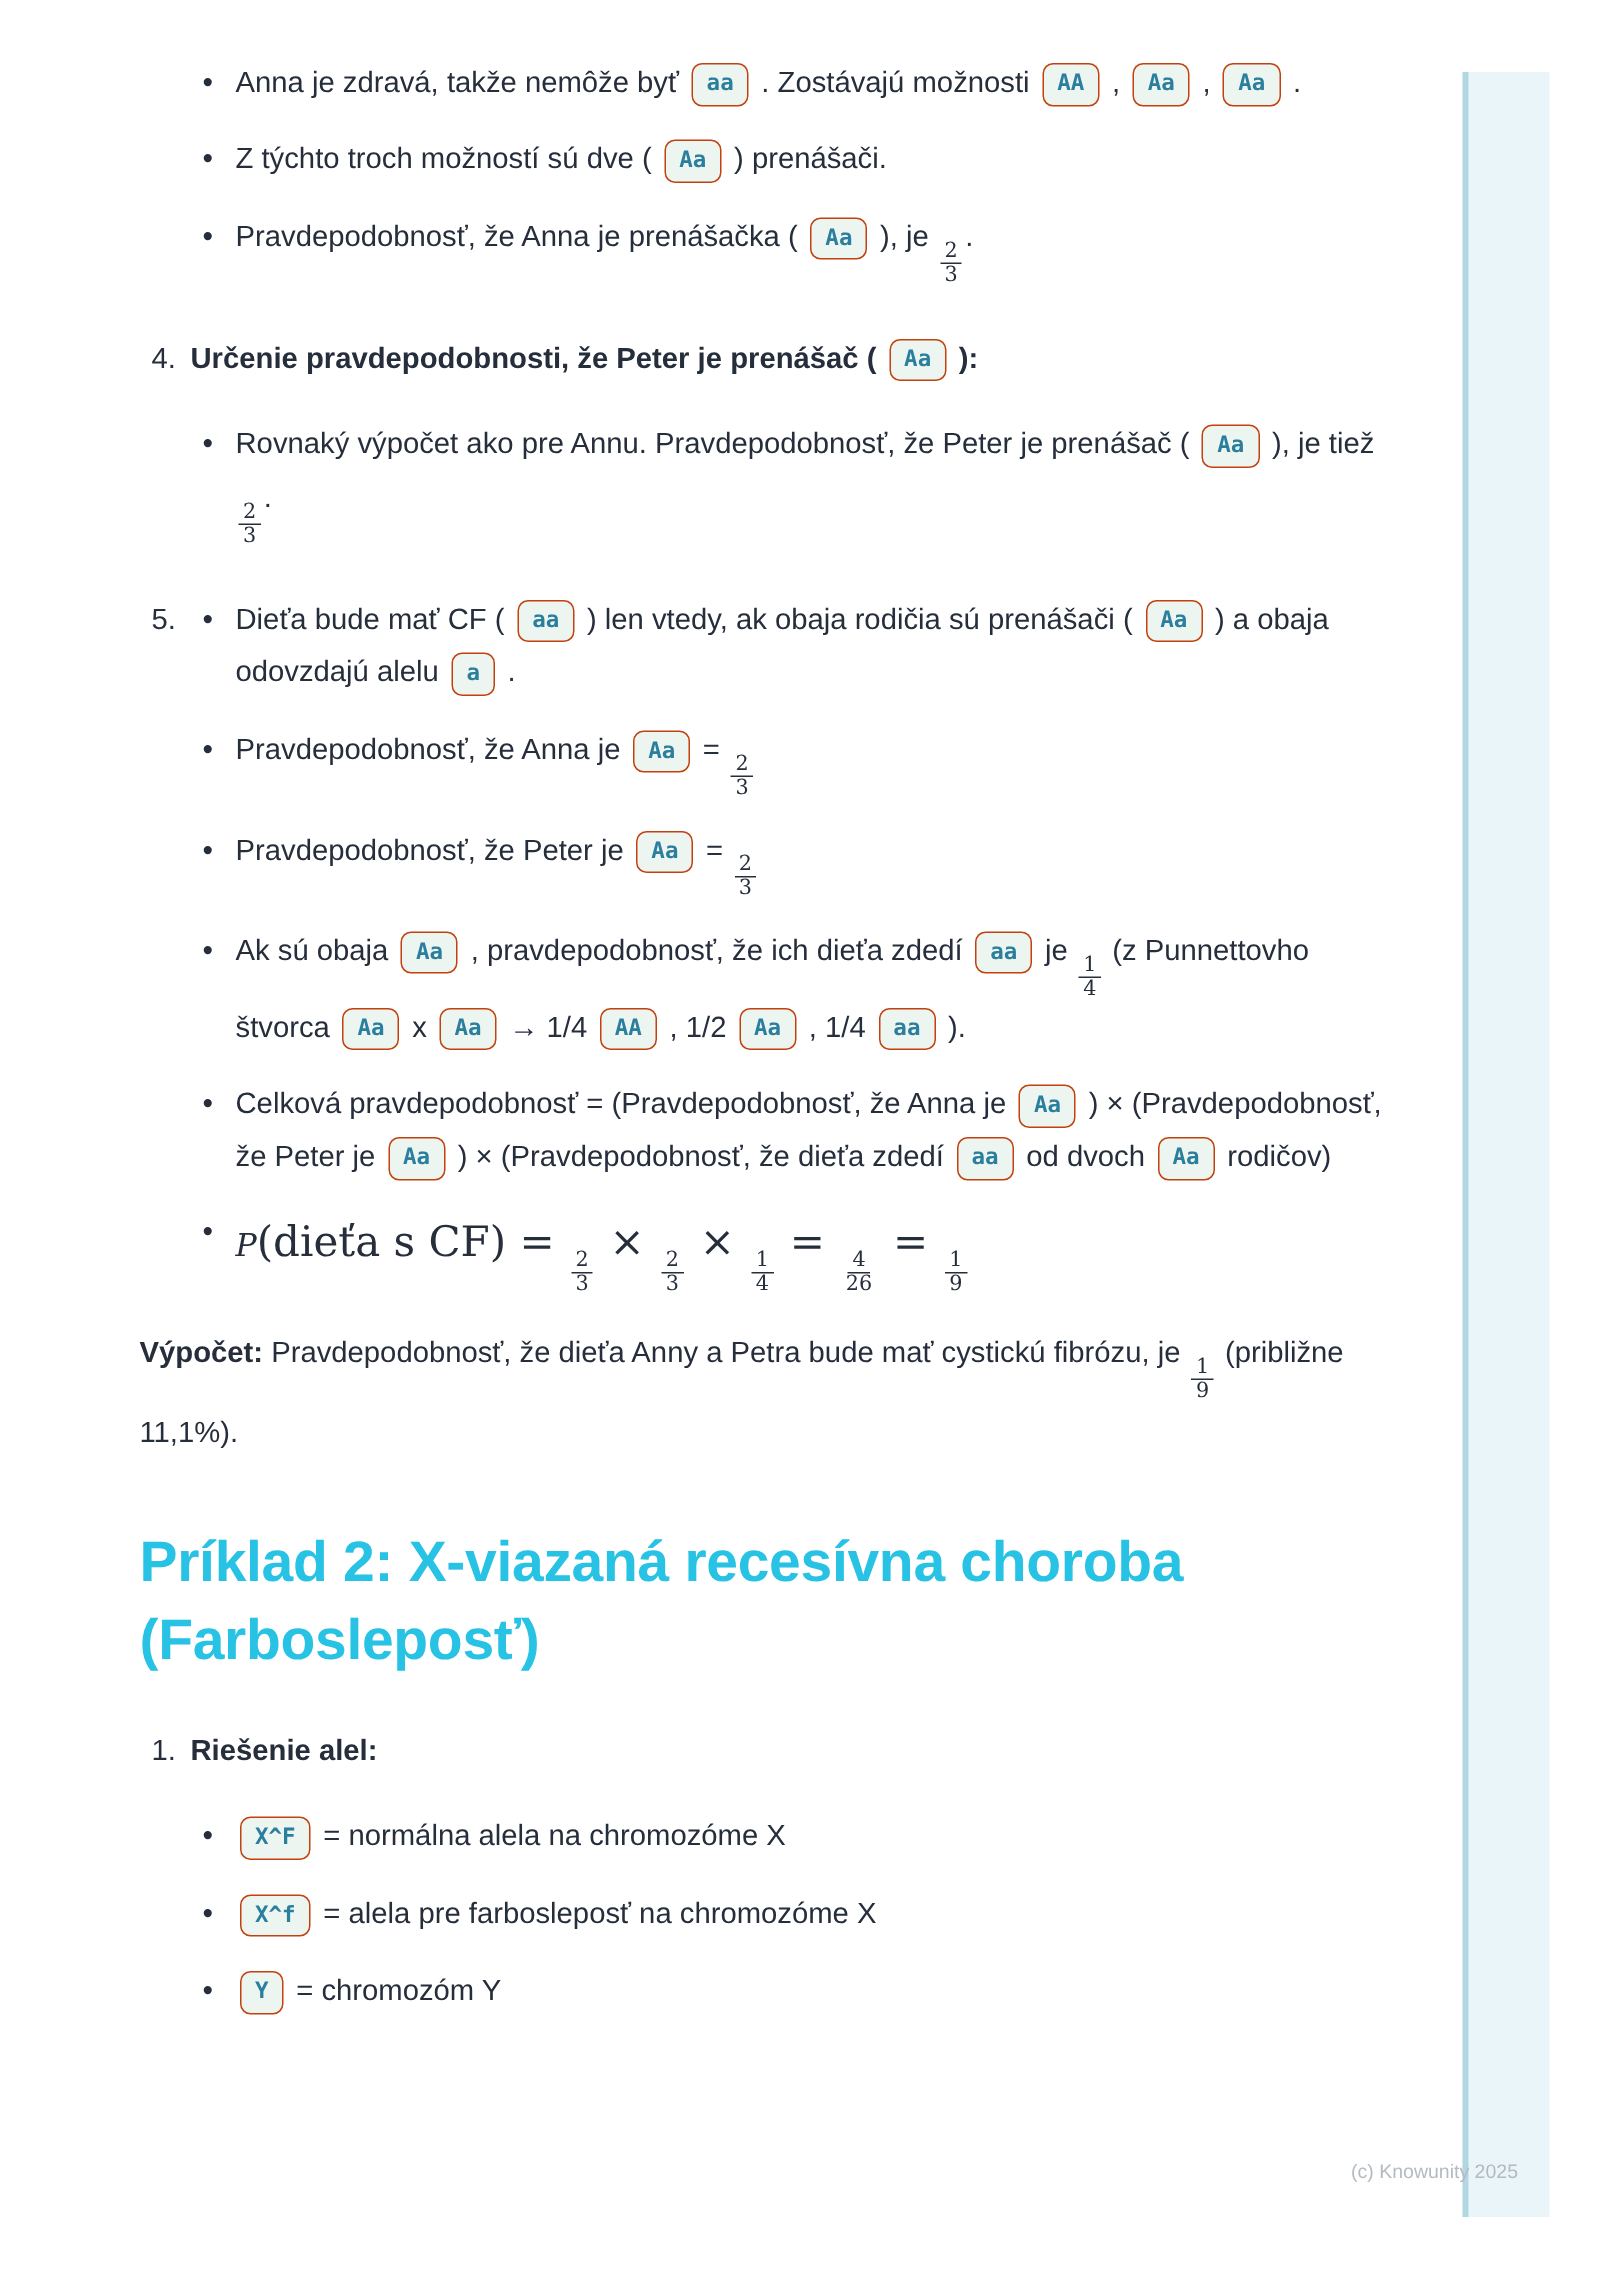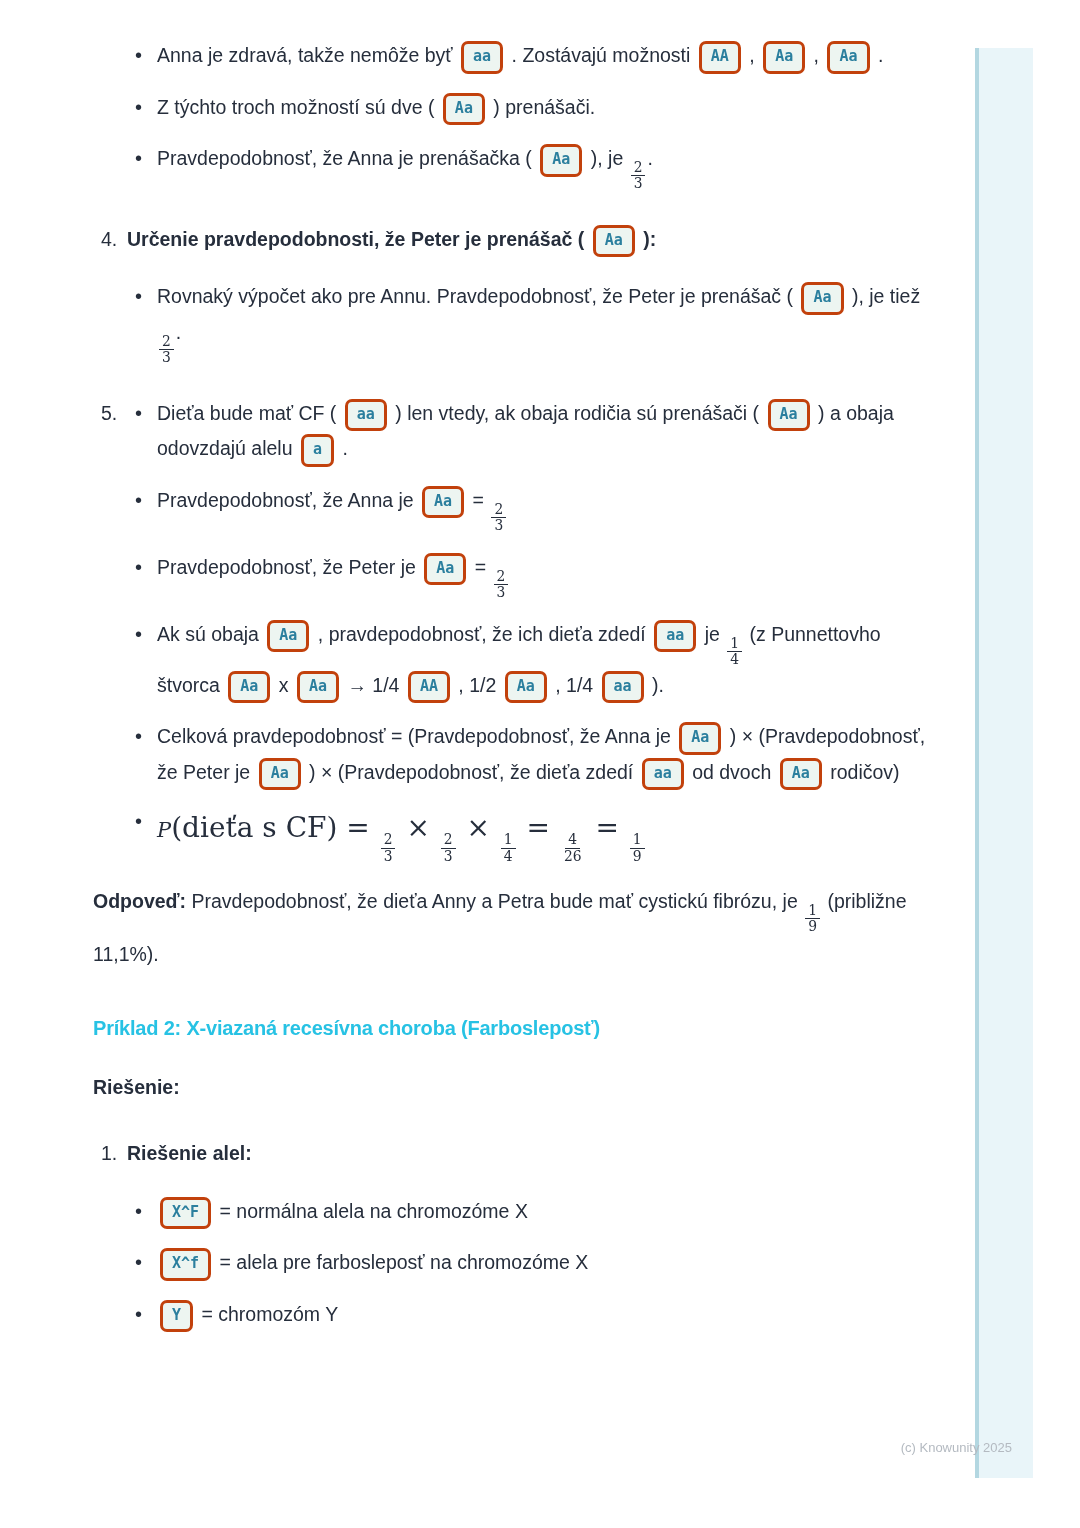--- a/index.html
+++ b/index.html
@@ -62,37 +62,37 @@
     font-weight:400;
   }
   .num-item strong{font-weight:700;}
   
   .p{margin:18px 0 24px 0;line-height:1.95;}
   .p.justify{text-align:justify;line-height:1.92;}
   .p strong{font-weight:700;}
   .p.tight{margin:26px 0 8px 0;}
   
   .h2{
-    font-size:20px;
+    font-size:38px;
     font-weight:700;
     line-height:1.37;
     color:#27c2e4;
     margin:42px 0 26px 0;
     letter-spacing:-0.2px;
   }
   
   .badge{
     display:inline-block;
     font-family:"DejaVu Sans Mono","Liberation Mono",monospace;
     font-weight:700;
     font-size:15px;
     line-height:1.3;
     color:#2b7f9e;
     background:#edf5f1;
-    border:3px solid #c2410c;
+    border:1px solid #c2410c;
     border-radius:7px;
     padding:3px 9px 4px 9px;
     margin:0 3px;
     vertical-align:1px;
     white-space:nowrap;
   }
   
   .frac{
     display:inline-flex;
     flex-direction:column;
@@ -158,26 +158,25 @@
             <span class="num">1</span>
             <span class="den">4</span>
           </span><span class="math-text"> = </span><span class="frac">
             <span class="num">4</span>
             <span class="den">26</span>
           </span><span class="math-text"> = </span><span class="frac">
             <span class="num">1</span>
             <span class="den">9</span>
           </span></div>
       </div>
-      <p class="p"><strong>Odpoveď:</strong> Pravdepodobnosť, že dieťa Anny a Petra bude mať cystickú fibrózu, je <span class="frac">
+      <p class="p"><strong>Výpočet:</strong> Pravdepodobnosť, že dieťa Anny a Petra bude mať cystickú fibrózu, je <span class="frac">
           <span class="num">1</span>
           <span class="den">9</span>
         </span> (približne 11,1%).</p>
       <h2 class="h2">Príklad 2: X-viazaná recesívna choroba (Farbosleposť)</h2>
-      <p class="p tight"><strong>Riešenie:</strong></p>
       <div class="num-item"><span class="num-label">1.</span><strong>Riešenie alel:</strong></div>
       <div class="ul">
         <div class="li"><span class="dot">•</span><span class="badge">X^F</span> = normálna alela na chromozóme X</div>
         <div class="li"><span class="dot">•</span><span class="badge">X^f</span> = alela pre farbosleposť na chromozóme X</div>
         <div class="li"><span class="dot">•</span><span class="badge">Y</span> = chromozóm Y</div>
       </div>
     </main>
 </div>
 
 </body></html>

